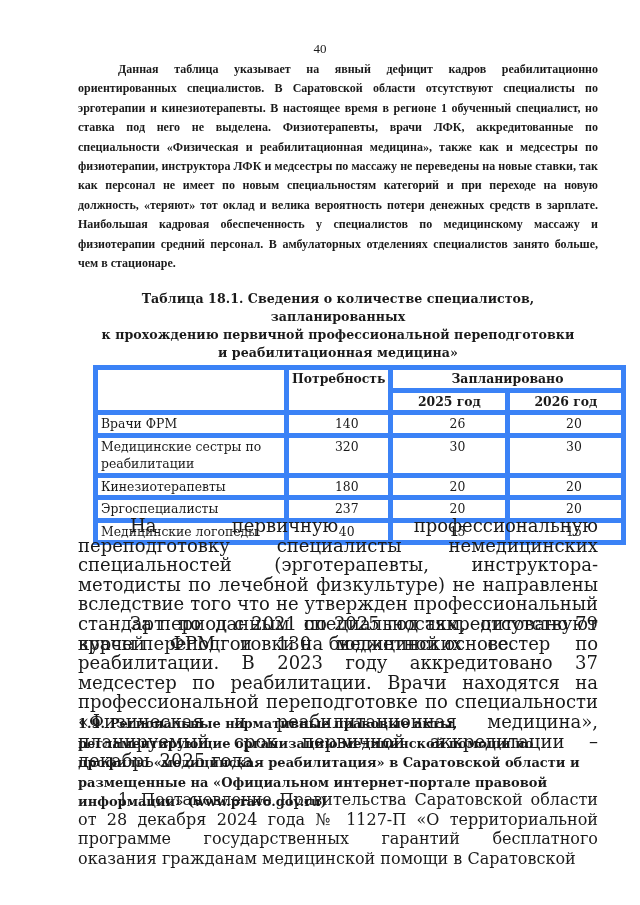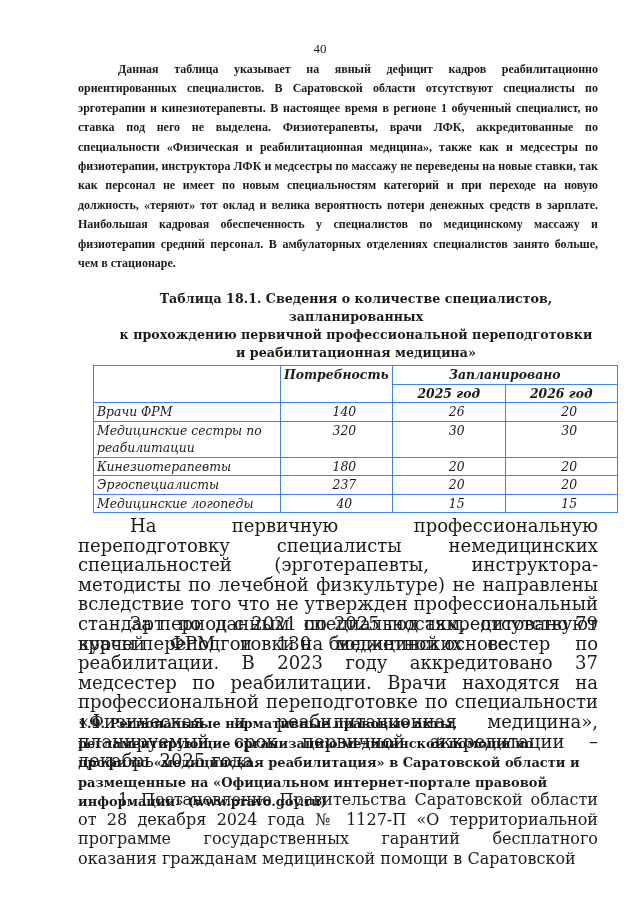--- a/index.html
+++ b/index.html
@@ -1,23 +1,23 @@
 <!DOCTYPE html>
 <html><head>
 <meta charset="utf-8">
 <style>
   html, body { margin:0; padding:0; background:#ffffff; }
   body { width:640px; height:905px; position:relative; overflow:hidden; color:#1a1a1a; }
   .serif { font-family: "Liberation Serif", "DejaVu Serif", serif; }
   .page-number { position:absolute; top:41px; left:0; width:100%; text-align:center; font-size:13px; }
   .para { position:absolute; left:78px; width:520px; font-size:12px; line-height:19.4px; text-align:justify;font-weight:bold; }
   .para p { margin:0; text-indent:40px; }
-  .caption { position:absolute; left:96px; width:520px; text-align:center; font-family:"DejaVu Serif", serif; font-weight:bold; font-size:12.6px; line-height:18px; letter-spacing:0.05px; }
+  .caption { position:absolute; left:78px; width:520px; text-align:center; font-family:"DejaVu Serif", serif; font-weight:bold; font-size:12.6px; line-height:18px; letter-spacing:0.05px; }
   table.data { position:absolute; left:93px; top:365px; border-collapse:collapse; font-family:"DejaVu Serif", serif; font-size:12.4px; }
-  table.data td, table.data th { border:1px solid #3b82f6; padding:0 3px; line-height:17.5px; vertical-align:top;font-style:italic; }
+  table.data td, table.data th { border:5px solid #3b82f6; padding:0 3px; line-height:17.5px; vertical-align:top; }
   table.data th { font-weight:bold; text-align:center; }
   table.data td.num { text-align:center;padding-left:19px; }
   .c1 { width:180px; } .c2 { width:87px; } .c3 { width:106px; } .c4 { width:105px; }
   .para2 { position:absolute; left:78px; width:520px; font-family:"DejaVu Serif", serif; font-size:18px; line-height:19.6px; text-align:justify; }
   .para2 p { margin:0; text-indent:52px; }
   .section-heading { position:absolute; left:78px; width:520px; top:714px; text-align:left; font-family:"DejaVu Serif", serif; font-weight:bold; font-size:13px; line-height:19.6px; }
   .para3 { position:absolute; left:78px; width:520px; top:790px; font-family:"DejaVu Serif", serif; font-size:16px; line-height:19.6px; text-align:justify; }
   .para3 p { margin:0; text-indent:40px; }
 </style>
 </head>

